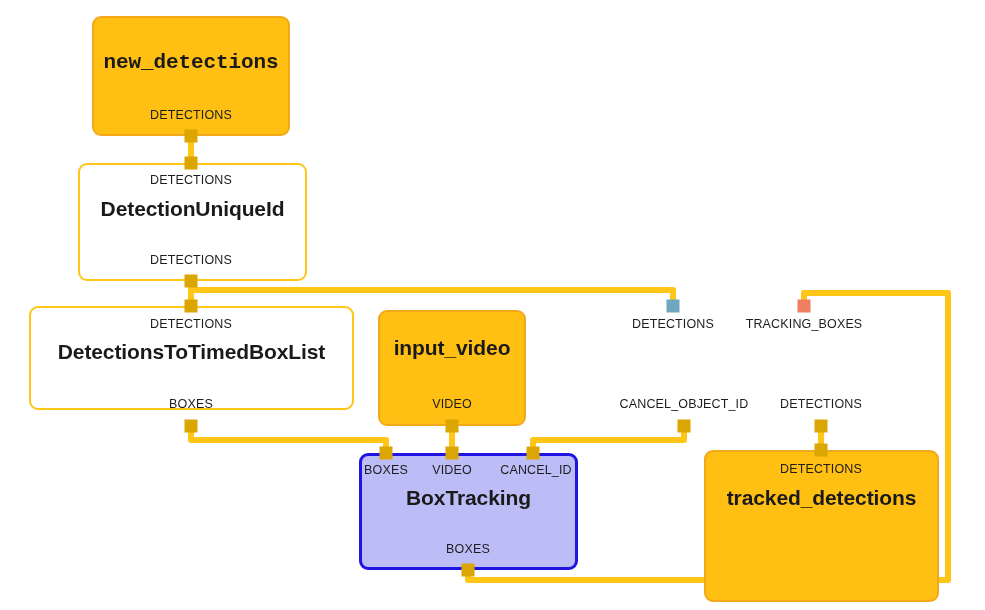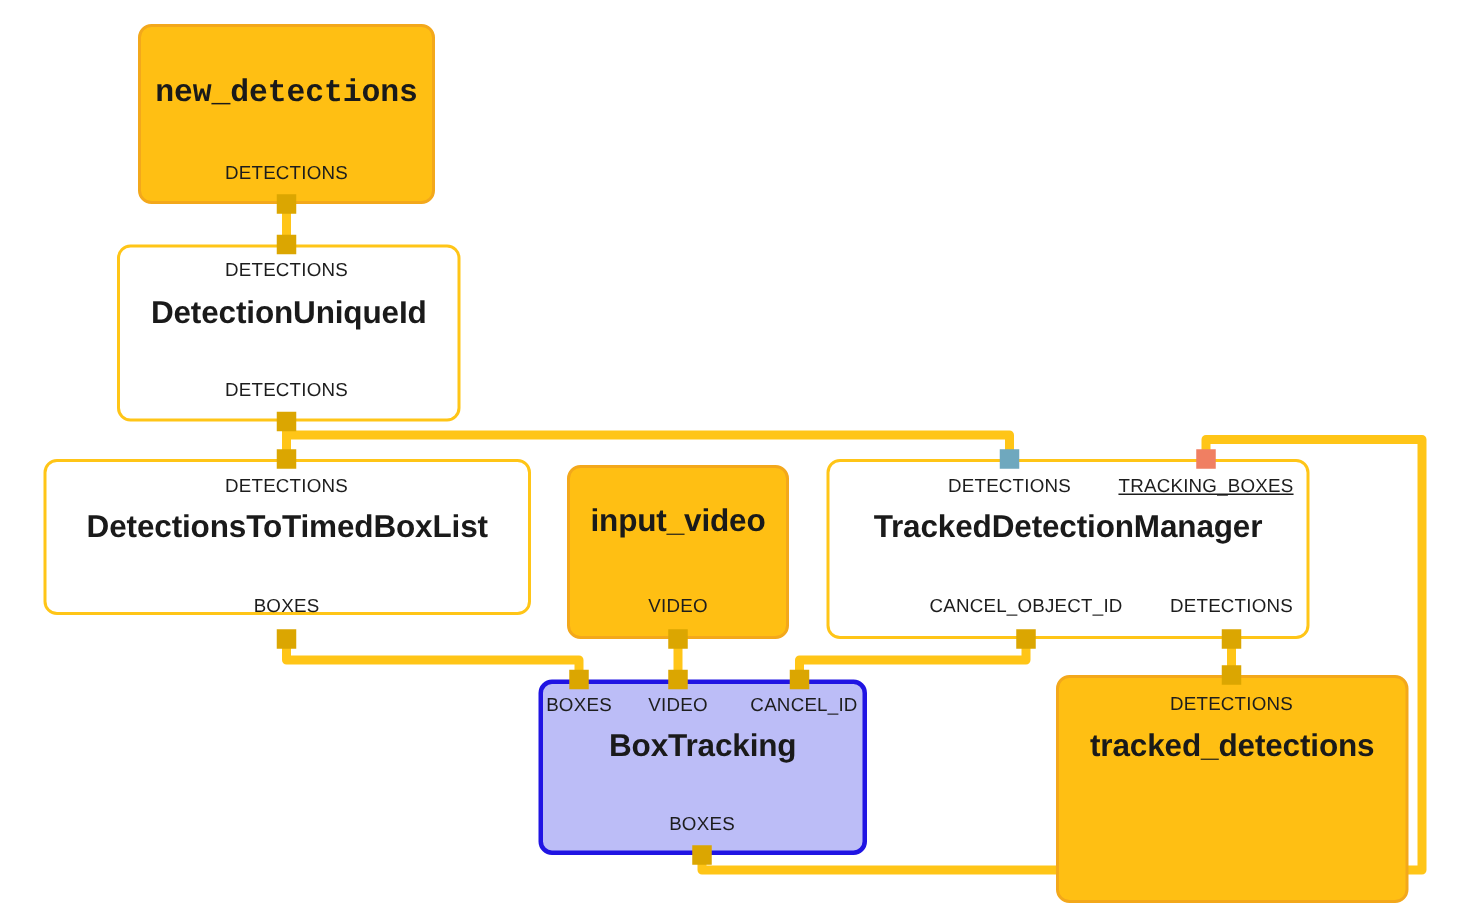--- a/index.html
+++ b/index.html
@@ -103,26 +103,23 @@
     </div>
     <div class="port-label" style="left: 191px; top: 317px; z-index: 7;">DETECTIONS</div>
     <div class="port-sq" style="left: 191px; top: 306px;"></div>
     <div class="port-label" style="left: 191px; top: 397px; z-index: 7;">BOXES</div>
     <div class="port-sq" style="left: 191px; top: 426px;"></div>
     <div class="node source" style="left: 378px; top: 310px; width: 148px; height: 116px; background: rgb(255, 191, 19); border-color: rgb(243, 168, 27);">
       <div class="node-title" style="top: 24px;">input_video</div>
     </div>
     <div class="port-label" style="left: 452px; top: 397px; z-index: 7;">VIDEO</div>
     <div class="port-sq" style="left: 452px; top: 426px;"></div>
-    <div class="node proc" style="left: 551px; top: 306px; width: 322px; height: 120px; background: rgb(255, 255, 255); border-color: rgb(255, 197, 23);">
-      <div class="node-title" style="top: 32px;">TrackedDetectionManager</div>
-    </div>
     <div class="port-label" style="left: 673px; top: 317px; z-index: 7;">DETECTIONS</div>
     <div class="port-sq teal" style="left: 673px; top: 306px;"></div>
-    <div class="port-label" style="left: 804px; top: 317px; z-index: 7; text-decoration: underline;">TRACKING_BOXES</div>
+    <div class="port-label" style="left: 804px; top: 317px; z-index: 7;">TRACKING_BOXES</div>
     <div class="port-sq salmon" style="left: 804px; top: 306px;"></div>
     <div class="port-label" style="left: 684px; top: 397px; z-index: 7;">CANCEL_OBJECT_ID</div>
     <div class="port-sq" style="left: 684px; top: 426px;"></div>
     <div class="port-label" style="left: 821px; top: 397px; z-index: 7;">DETECTIONS</div>
     <div class="port-sq" style="left: 821px; top: 426px;"></div>
     <div class="node calc" style="left: 359px; top: 453px; width: 219px; height: 117px; background: rgb(188, 189, 247); border-color: rgb(32, 20, 227);">
       <div class="node-title" style="top: 30px;">BoxTracking</div>
     </div>
     <div class="port-label" style="left: 386px; top: 463px; z-index: 7;">BOXES</div>
     <div class="port-sq" style="left: 386px; top: 453px;"></div>

